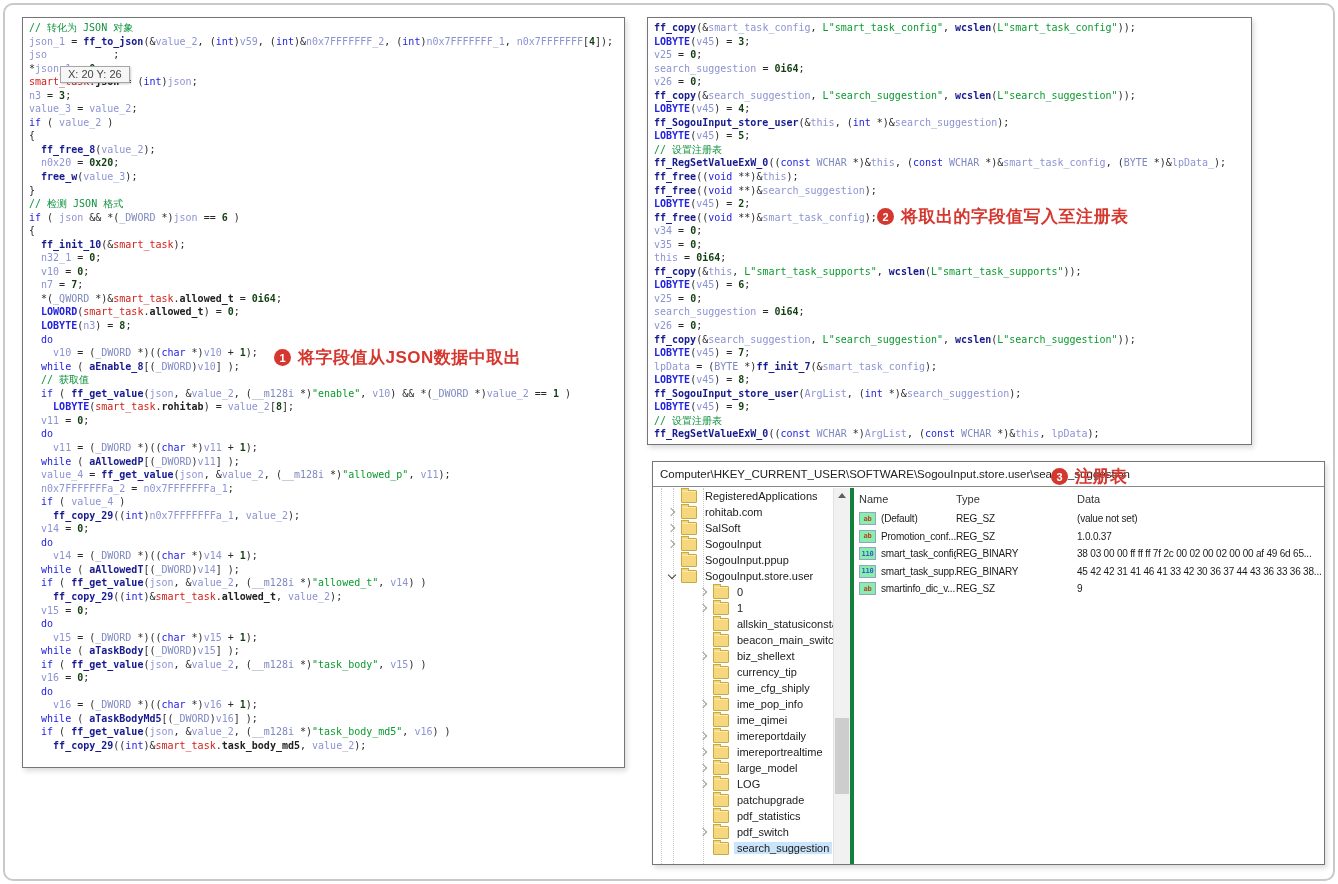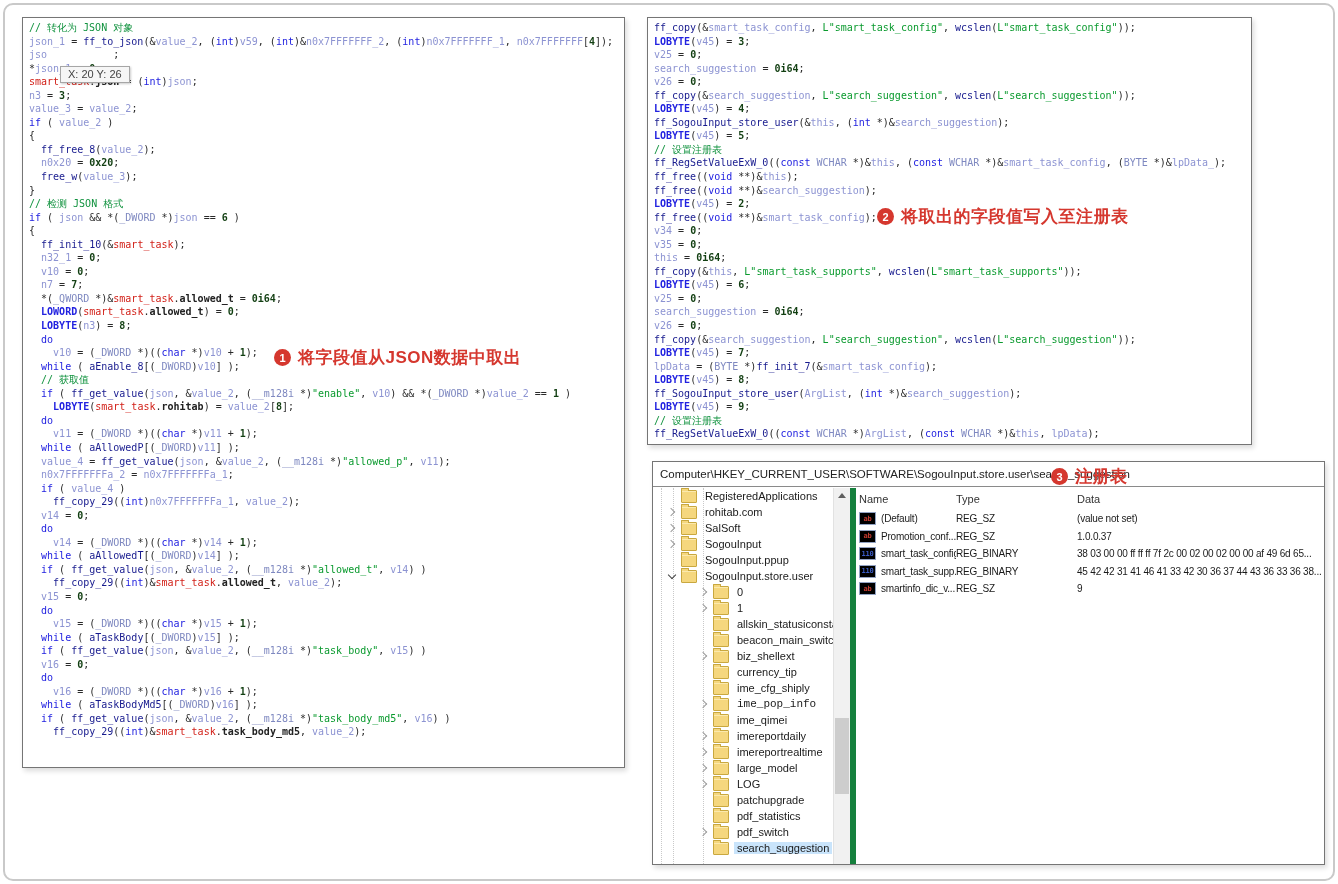--- a/index.html
+++ b/index.html
@@ -8,38 +8,38 @@
   .panel{position:absolute;background:#fff;border:1px solid #757575;box-shadow:2px 3px 5px rgba(0,0,0,.14);}
   #panel-left{left:22px;top:17px;width:601px;height:749px;}
   #panel-right{left:647px;top:17px;width:603px;height:426px;}
   #panel-reg{left:652px;top:461px;width:671px;height:402px;}
   .code{position:absolute;left:6px;top:3px;right:0;bottom:0;overflow:hidden;
     font-family:"DejaVu Sans Mono",monospace;font-size:10px;}
   .cl{white-space:pre;height:13.55px;line-height:13.55px;}
   .t-c{color:#10923e;}
   .t-k{color:#2222e0;}
   .t-m{color:#2222e0;font-weight:bold;}
-  .t-f{color:#171a8e;font-weight:normal;margin-top:40px;}
+  .t-f{color:#171a8e;font-weight:bold;margin-top:40px;}
   .t-v{color:#8c93d2;}
   .t-t{color:#7e88c0;}
   .t-s{color:#0a9a2e;}
   .t-n{color:#123f12;font-weight:bold;}
   .t-r{color:#d22018;}
   .t-b{color:#222;font-weight:bold;}
   .t-p{color:#2a2a2a;}
   .tooltip{position:absolute;left:37px;top:48px;background:#f6f6f6;border:1px solid #a6a6a6;
     padding:1px 7px 2px 7px;font-size:11px;color:#444;box-shadow:1px 1px 2px rgba(0,0,0,.2);z-index:5;}
   .anno{position:absolute;display:flex;align-items:center;z-index:6;}
   .anno .dot{width:17px;height:17px;border-radius:50%;background:#d5372e;color:#fff;
     font-size:11px;font-weight:bold;display:flex;align-items:center;justify-content:center;flex:none;}
   .anno .txt{margin-left:7px;font-size:17px;font-weight:bold;color:#d5372e;letter-spacing:.5px;white-space:nowrap;}
   
   .addrbar{position:absolute;left:0;top:0;right:0;height:25px;border-bottom:1px solid #8a8a8a;
     font-size:11.5px;color:#222;line-height:25px;padding-left:7px;box-sizing:border-box;background:#fff;white-space:nowrap;}
-  .tree{position:absolute;left:0;top:26px;bottom:0;width:197px;overflow:hidden;border-right:6px solid #15803d;}
+  .tree{position:absolute;left:0;top:26px;bottom:0;width:197px;overflow:hidden;border-right:4px solid #15803d;}
   .guides{position:absolute;top:0;bottom:0;border-left:1px dotted #c9c9c9;}
   .trow{display:flex;align-items:center;height:16px;position:relative;}
   .chev{width:14px;height:14px;display:inline-flex;align-items:center;justify-content:center;flex:none;}
   .c-right::before{content:"";width:5px;height:5px;border-top:1.4px solid #9b9b9b;border-right:1.4px solid #9b9b9b;
     transform:rotate(45deg);display:block;margin-left:-2px;}
   .c-down::before{content:"";width:5px;height:5px;border-right:1.4px solid #404040;border-bottom:1.4px solid #404040;
     transform:rotate(45deg);display:block;margin-top:-2px;}
   .folder{width:14px;height:11px;background:#f5d77e;border:1px solid #c9a83f;border-radius:1px;
     position:relative;flex:none;margin:0 5px 0 2px;box-shadow:inset 0 1px 0 #fbe9ad;}
   .folder::before{content:"";position:absolute;top:-3px;left:-1px;width:6px;height:2px;background:#f5d77e;
@@ -48,21 +48,21 @@
   .tlabel.sel{background:#c9e4fb;}
   .scroll{position:absolute;right:0;top:0;bottom:0;width:16px;background:#f1f1f1;border-left:1px solid #e2e2e2;}
   .scroll .up{position:absolute;top:5px;left:4px;width:0;height:0;
     border-left:4px solid transparent;border-right:4px solid transparent;border-bottom:5px solid #5f5f5f;}
   .scroll .thumb{position:absolute;left:1px;width:14px;top:230px;height:76px;background:#cdcdcd;}
   .vals{position:absolute;left:198px;top:26px;right:0;bottom:0;overflow:hidden;}
   .vhead,.vrow{display:grid;grid-template-columns:97px 121px 1fr;align-items:center;padding-left:8px;}
   .vhead{height:22px;font-size:11px;color:#333;}
   .vrow{height:17.5px;font-size:10px;letter-spacing:-0.2px;color:#1a1a1a;white-space:nowrap;}
   .vname{display:flex;align-items:center;overflow:hidden;}
-  .vicon{width:15px;height:11px;border:1px solid #93a3c4;background:#000000;display:inline-flex;align-items:center;
+  .vicon{width:15px;height:11px;border:1px solid #93a3c4;background:#86efac;display:inline-flex;align-items:center;
     justify-content:center;margin-right:5px;flex:none;font:bold 7px "DejaVu Sans Mono",monospace;}
   .vicon.i-str{color:#c43b2f;}
   .vicon.i-bin{color:#3a5bc4;}
 </style>
 </head>
 <body>
 
 <div class="frame"></div>
 
 <div class="panel" id="panel-left">
@@ -89,20 +89,21 @@
       <div class="cl"><span class="t-p">  </span><span class="t-v">n7</span><span class="t-p"> = </span><span class="t-n">7</span><span class="t-p">;</span></div>
       <div class="cl"><span class="t-p">  *(</span><span class="t-t">_QWORD</span><span class="t-p"> *)&amp;</span><span class="t-r">smart_task</span><span class="t-p">.</span><span class="t-b">allowed_t</span><span class="t-p"> = </span><span class="t-n">0i64</span><span class="t-p">;</span></div>
       <div class="cl"><span class="t-p">  </span><span class="t-m">LOWORD</span><span class="t-p">(</span><span class="t-r">smart_task</span><span class="t-p">.</span><span class="t-b">allowed_t</span><span class="t-p">) = </span><span class="t-n">0</span><span class="t-p">;</span></div>
       <div class="cl"><span class="t-p">  </span><span class="t-m">LOBYTE</span><span class="t-p">(</span><span class="t-v">n3</span><span class="t-p">) = </span><span class="t-n">8</span><span class="t-p">;</span></div>
       <div class="cl"><span class="t-p">  </span><span class="t-k">do</span></div>
       <div class="cl"><span class="t-p">    </span><span class="t-v">v10</span><span class="t-p"> = (</span><span class="t-t">_DWORD</span><span class="t-p"> *)((</span><span class="t-k">char</span><span class="t-p"> *)</span><span class="t-v">v10</span><span class="t-p"> + </span><span class="t-n">1</span><span class="t-p">);</span></div>
       <div class="cl"><span class="t-p">  </span><span class="t-k">while</span><span class="t-p"> ( </span><span class="t-f">aEnable_8</span><span class="t-p">[(</span><span class="t-t">_DWORD</span><span class="t-p">)</span><span class="t-v">v10</span><span class="t-p">] );</span></div>
       <div class="cl"><span class="t-p">  </span><span class="t-c">// 获取值</span></div>
       <div class="cl"><span class="t-p">  </span><span class="t-k">if</span><span class="t-p"> ( </span><span class="t-f">ff_get_value</span><span class="t-p">(</span><span class="t-v">json</span><span class="t-p">, &amp;</span><span class="t-v">value_2</span><span class="t-p">, (</span><span class="t-t">__m128i</span><span class="t-p"> *)</span><span class="t-s">"enable"</span><span class="t-p">, </span><span class="t-v">v10</span><span class="t-p">) &amp;&amp; *(</span><span class="t-t">_DWORD</span><span class="t-p"> *)</span><span class="t-v">value_2</span><span class="t-p"> == </span><span class="t-n">1</span><span class="t-p"> )</span></div>
       <div class="cl"><span class="t-p">    </span><span class="t-m">LOBYTE</span><span class="t-p">(</span><span class="t-r">smart_task</span><span class="t-p">.</span><span class="t-b">rohitab</span><span class="t-p">) = </span><span class="t-v">value_2</span><span class="t-p">[</span><span class="t-n">8</span><span class="t-p">];</span></div>
+      <div class="cl"><span class="t-p">  </span><span class="t-v">v11</span><span class="t-p"> = </span><span class="t-n">0</span><span class="t-p">;</span></div>
       <div class="cl"><span class="t-p">  </span><span class="t-k">do</span></div>
       <div class="cl"><span class="t-p">    </span><span class="t-v">v11</span><span class="t-p"> = (</span><span class="t-t">_DWORD</span><span class="t-p"> *)((</span><span class="t-k">char</span><span class="t-p"> *)</span><span class="t-v">v11</span><span class="t-p"> + </span><span class="t-n">1</span><span class="t-p">);</span></div>
       <div class="cl"><span class="t-p">  </span><span class="t-k">while</span><span class="t-p"> ( </span><span class="t-f">aAllowedP</span><span class="t-p">[(</span><span class="t-t">_DWORD</span><span class="t-p">)</span><span class="t-v">v11</span><span class="t-p">] );</span></div>
       <div class="cl"><span class="t-p">  </span><span class="t-v">value_4</span><span class="t-p"> = </span><span class="t-f">ff_get_value</span><span class="t-p">(</span><span class="t-v">json</span><span class="t-p">, &amp;</span><span class="t-v">value_2</span><span class="t-p">, (</span><span class="t-t">__m128i</span><span class="t-p"> *)</span><span class="t-s">"allowed_p"</span><span class="t-p">, </span><span class="t-v">v11</span><span class="t-p">);</span></div>
       <div class="cl"><span class="t-p">  </span><span class="t-v">n0x7FFFFFFFa_2</span><span class="t-p"> = </span><span class="t-v">n0x7FFFFFFFa_1</span><span class="t-p">;</span></div>
       <div class="cl"><span class="t-p">  </span><span class="t-k">if</span><span class="t-p"> ( </span><span class="t-v">value_4</span><span class="t-p"> )</span></div>
       <div class="cl"><span class="t-p">    </span><span class="t-f">ff_copy_29</span><span class="t-p">((</span><span class="t-k">int</span><span class="t-p">)</span><span class="t-v">n0x7FFFFFFFa_1</span><span class="t-p">, </span><span class="t-v">value_2</span><span class="t-p">);</span></div>
       <div class="cl"><span class="t-p">  </span><span class="t-v">v14</span><span class="t-p"> = </span><span class="t-n">0</span><span class="t-p">;</span></div>
       <div class="cl"><span class="t-p">  </span><span class="t-k">do</span></div>
       <div class="cl"><span class="t-p">    </span><span class="t-v">v14</span><span class="t-p"> = (</span><span class="t-t">_DWORD</span><span class="t-p"> *)((</span><span class="t-k">char</span><span class="t-p"> *)</span><span class="t-v">v14</span><span class="t-p"> + </span><span class="t-n">1</span><span class="t-p">);</span></div>
@@ -242,21 +243,21 @@
         <div class="trow" style="padding-left: 44px;">
           <span class="chev c-none"></span>
           <span class="folder"></span>
           <span class="tlabel">currency_tip</span>
         </div>
         <div class="trow" style="padding-left: 44px;">
           <span class="chev c-none"></span>
           <span class="folder"></span>
           <span class="tlabel">ime_cfg_shiply</span>
         </div>
-        <div class="trow" style="padding-left: 44px; font-family: Liberation Mono, monospace;">
+        <div class="trow" style="padding-left: 44px;">
           <span class="chev c-right"></span>
           <span class="folder"></span>
           <span class="tlabel">ime_pop_info</span>
         </div>
         <div class="trow" style="padding-left: 44px;">
           <span class="chev c-none"></span>
           <span class="folder"></span>
           <span class="tlabel">ime_qimei</span>
         </div>
         <div class="trow" style="padding-left: 44px;">

